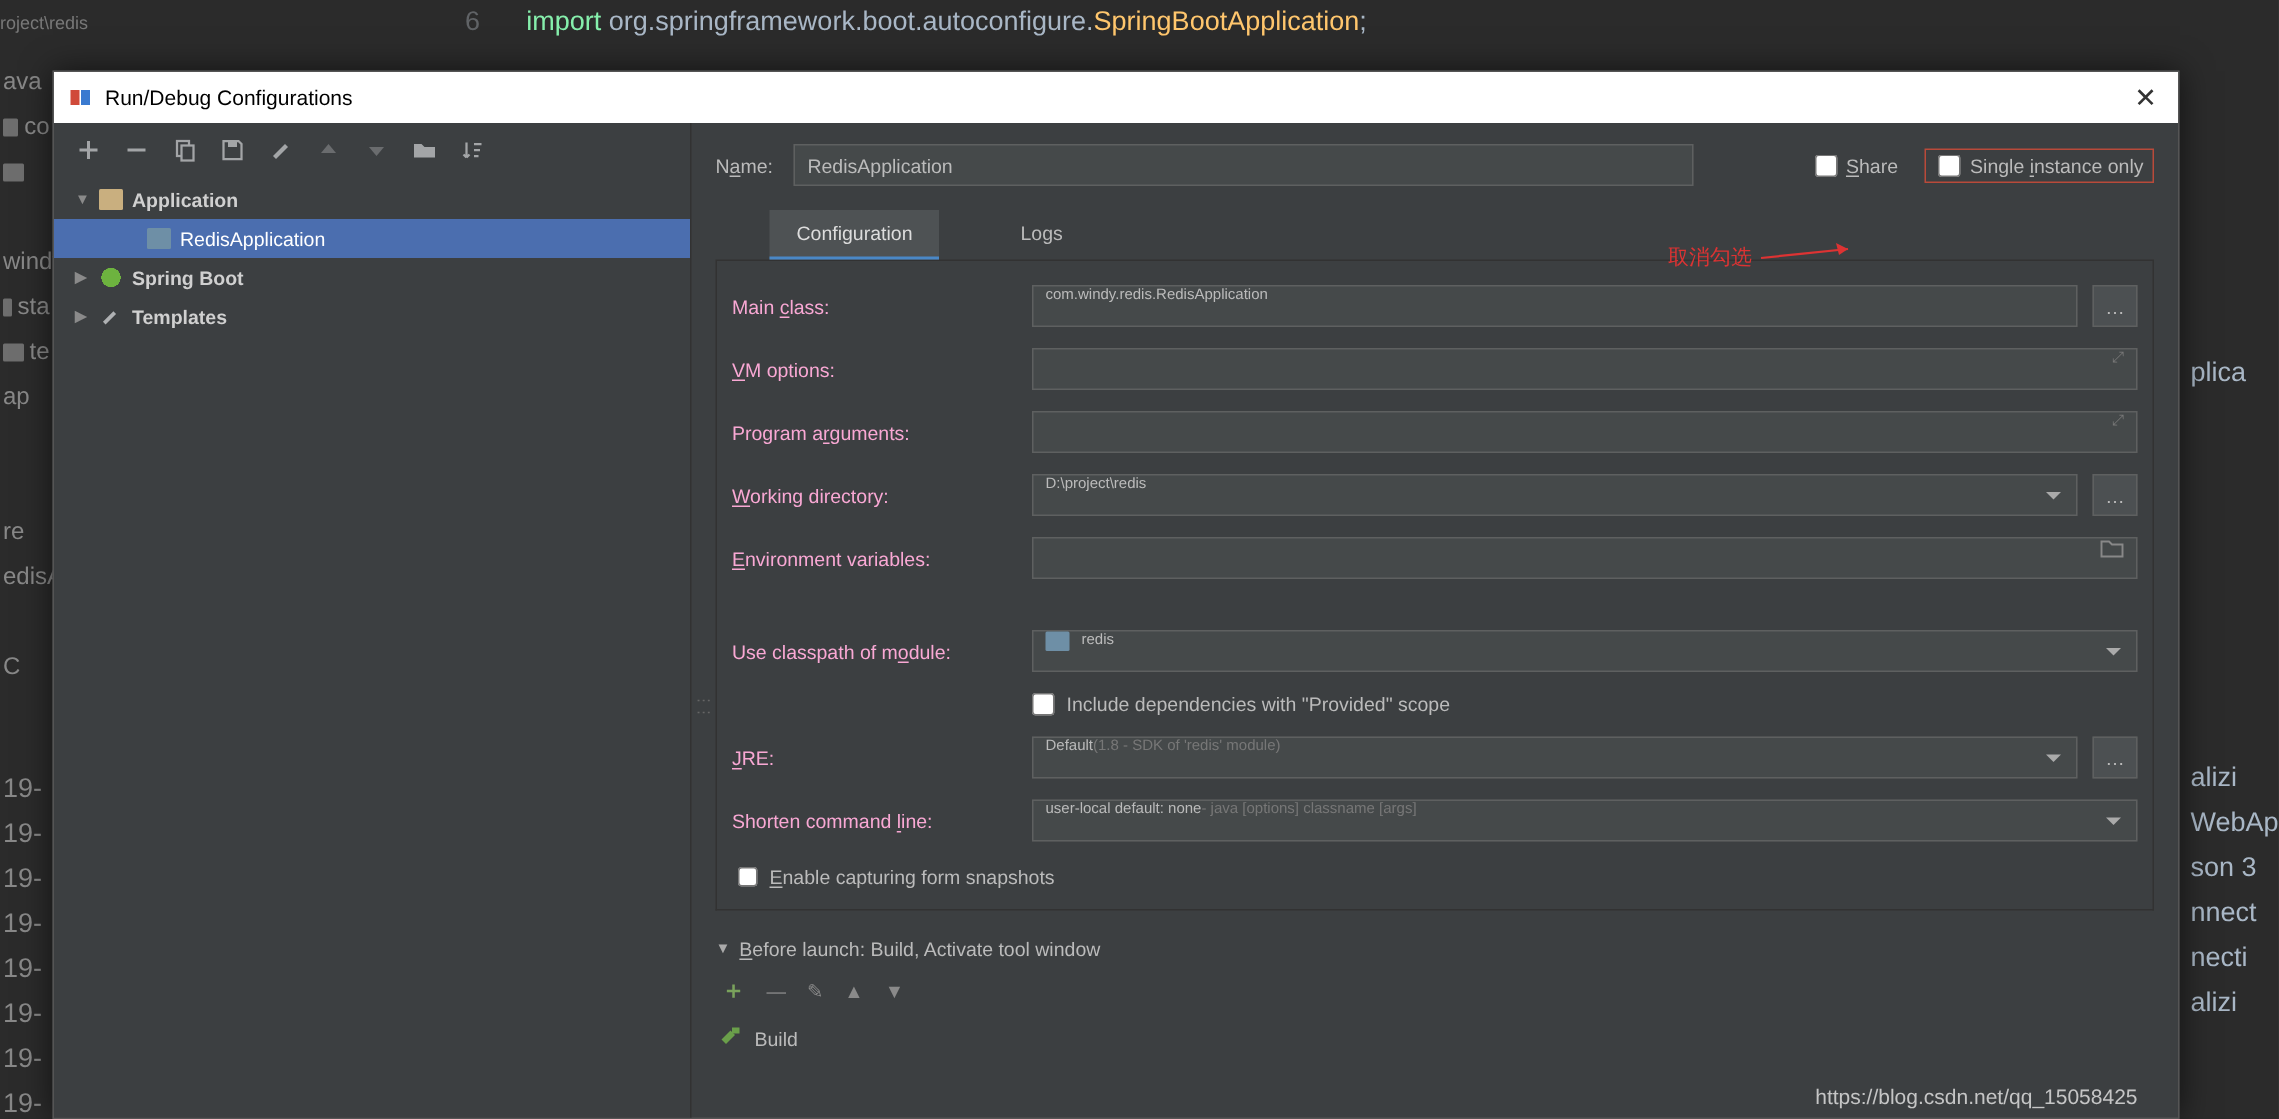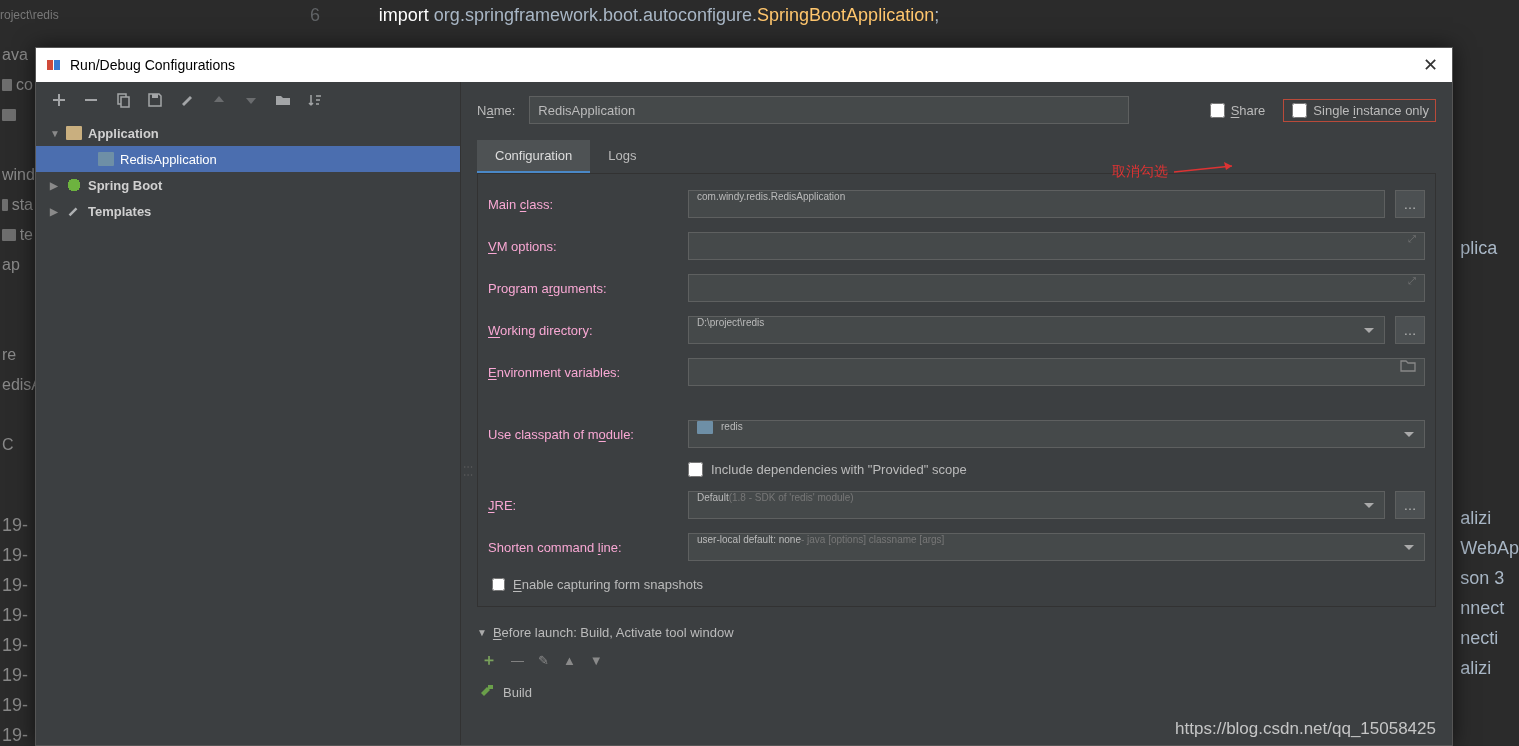--- a/index.html
+++ b/index.html
@@ -4,21 +4,21 @@
 <style>
 * { box-sizing: border-box; margin: 0; padding: 0; font-family: -apple-system, "Segoe UI", sans-serif; }
 body { background:#2b2b2b; color:#bbb; font-size:13px; width:1519px; height:746px; overflow:hidden; position:relative; }
 
 
 .ide-bg { position:absolute; inset:0; background:#2b2b2b; }
 .ide-top { height:30px; display:flex; align-items:center; padding-left:0px; color:#787878; }
 .ide-top .path { font-size:12px; }
 .ide-code { position:absolute; top:0; left:260px; font-family:"Consolas",monospace; font-size:18px; padding:4px 20px; color:#a9b7c6;}
 .ide-code .ln { color:#606366; display:inline-block; width:60px; text-align:right; padding-right:20px;}
-.ide-code .kw { color:#ffffff;margin-left:28px; }
+.ide-code .kw { color:#86efac; }
 .ide-code .pkg { color:#a9b7c6; }
 .ide-code .cls { color:#ffc66d; }
 .ide-left { position:absolute; left:0; top:40px; width:35px; color:#888; font-size:16px;}
 .ide-left div { padding:4px 2px; height:30px; display:flex; align-items:center; }
 .ide-left .folder-ico{ width:14px; height:12px; background:#6e6e6e; margin-right:4px; display:inline-block; border-radius:1px;}
 .ide-log-lines { position:absolute; left:0; top:515px; font-family:"Consolas",monospace; font-size:18px; color:#888;}
 .ide-log-lines div{ height:30px; padding-left:2px;}
 .ide-log-right { position:absolute; right:0; top:238px; font-family:"Consolas",monospace; font-size:18px; color:#a9b7c6; text-align:left;}
 .ide-log-right div{ height:30px;}
 
@@ -54,21 +54,21 @@
 .top-row label{ color:#bbb;}
 .name-input{ flex:0 0 600px; height:28px; background:#45494a; border:1px solid #5e6060; color:#bbb; padding:0 8px; font-size:13px;}
 .checks{ margin-left:auto; display:flex; align-items:center; gap:18px;}
 .chk{ display:flex; align-items:center; gap:6px; color:#bbb;}
 .chk input{ width:15px; height:15px; accent-color:#5e6060;}
 .single-box{ border:1px solid #b94a3a; padding:3px 6px 3px 8px; display:flex; align-items:flex-start; gap:6px;}
 .annot{ position:absolute; right:210px; top:40px; color:#d33; font-size:14px; display:flex; align-items:center; gap:4px;margin-top:40px;}
 .annot svg{ width:70px; height:20px;}
 
 .tabs{ margin-top:16px; display:flex; border-bottom:1px solid #323232;}
-.tab{ padding:8px 18px; color:#bbb; cursor:pointer;}
+.tab{ padding:8px 18px; color:#bbb; cursor:pointer;margin-left:36px;}
 .tab.active{ border-bottom:2px solid #4a88c7; background:#4e5254; color:#ddd;}
 
 .form-area{ border:1px solid #323232; border-top:none; padding:16px 10px 14px 10px; display:flex; flex-direction:column; gap:14px;}
 .form-row{ display:flex; align-items:center; gap:10px;}
 .form-row > label{ width:190px; color:#f9a8d4;}
 .fld{ flex:1; height:28px; background:#45494a; border:1px solid #5e6060; color:#bbb; padding:0 8px; font-size:10px; display:flex; align-items:flex-start; position:relative;}
 .fld.empty{ color:#888;}
 .form-row .btn-sq{ width:30px; height:28px; background:#4c5052; border:1px solid #5e6060; display:flex; align-items:center; justify-content:center; color:#bbb; cursor:pointer;}
 .fld .tail-ico{ position:absolute; right:8px; color:#777;}
 .fld .mod-ico{ width:16px; height:13px; background:#6e8fa6; margin-right:8px; display:inline-block; border-radius:1px;}
@@ -81,21 +81,21 @@
 .grip{ position:absolute; left:0; top:380px; color:#666; font-size:10px; letter-spacing:-2px; writing-mode:vertical-lr; padding-left:2px;}
 
 .before{ margin-top:18px; color:#bbb;}
 .before-hdr{ display:flex; align-items:center; gap:6px; font-size:13px;}
 .before-hdr .tri{ font-size:10px; color:#aaa;}
 .before-tools{ display:flex; gap:14px; margin-top:10px; color:#8a8a8a; align-items:center; padding-left:4px;}
 .before-tools span{ cursor:pointer;}
 .build-row{ margin-top:8px; display:flex; align-items:center; gap:8px; padding:4px 2px;}
 .build-row .hammer{ color:#6a9f4a; }
 
-.watermark{ position:absolute; right:16px; bottom:6px; color:#ddd; font-size:17px; opacity:.85;}
+.watermark{ position:absolute; right:27px; bottom:6px; color:#ddd; font-size:14px; opacity:.85;}
 
 u{ text-decoration:underline; text-underline-offset:2px;}
 </style>
 </head>
 <body>
 
 <div class="ide-bg">
   <div class="ide-top">
     <span class="path">roject\redis</span>
   </div>

